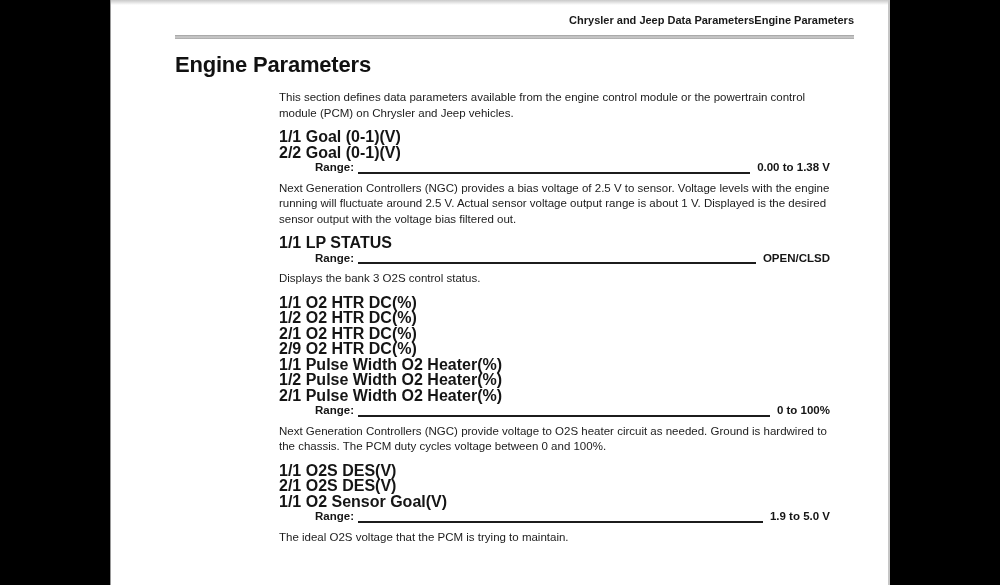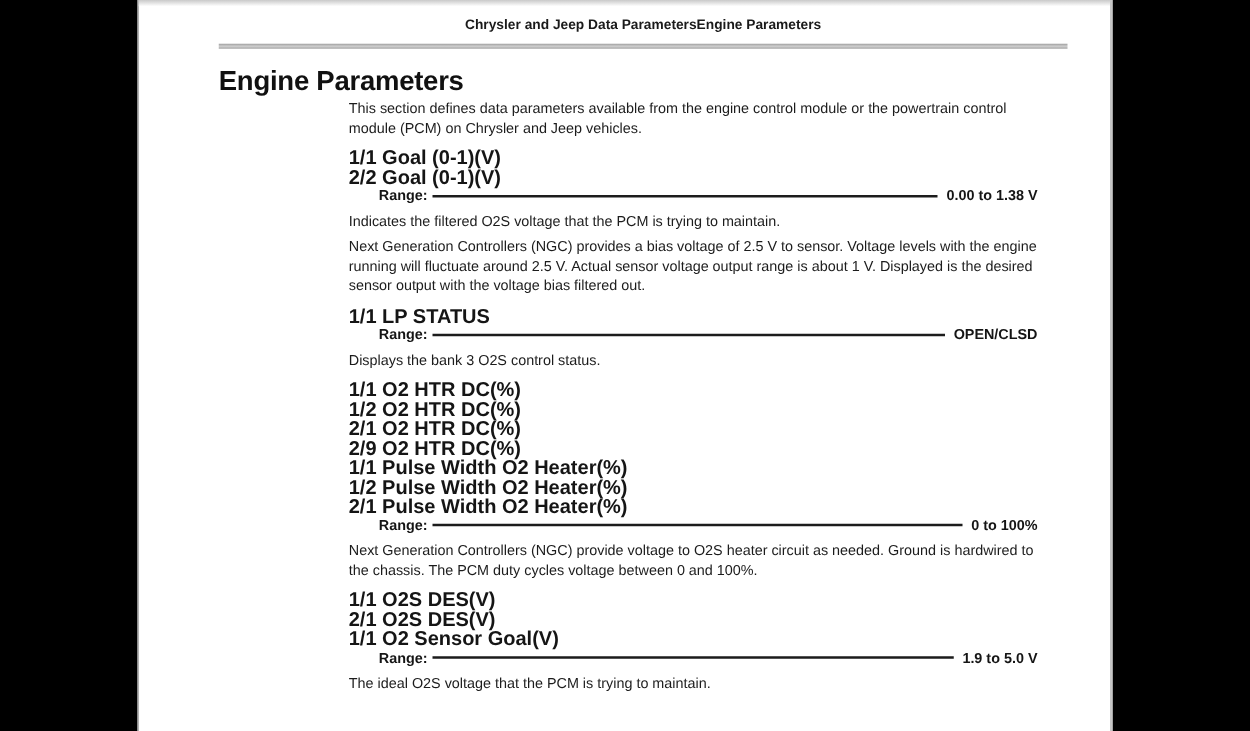--- a/index.html
+++ b/index.html
@@ -26,21 +26,21 @@
   }
   .page-shadow-top {
     height: 5px;
     background: linear-gradient(#c9c9c9, #ffffff);
   }
   .page-inner {
     padding: 0 34px 0 64px;
   }
   .running-header {
     display: flex;
-    justify-content: center;
+    justify-content: flex-end;
     margin-top: 9px;
     font-weight: bold;
     font-size: 11px;
     line-height: 13px;
     color: #1a1a1a;
   }
   .header-rule {
     margin-top: 8px;
     height: 4px;
     background: linear-gradient(to bottom, #9e9e9e, #cfcfcf 50%, #a6a6a6);
@@ -52,32 +52,32 @@
     font-weight: bold;
     letter-spacing: -0.2px;
     color: #111111;
   }
   .body-col {
     margin-left: 104px;
     width: 551px;
     font-size: 11.5px;
     line-height: 15.5px;
   }
-  .intro { margin: 3px 0 0 0; }
+  .intro { margin: 13px 0 0 0; }
   .entry { margin-top: 8px; }
   .param-name {
     font-weight: bold;
     font-size: 16px;
     line-height: 15.5px;
     color: #151515;
   }
   .range-line {
     display: flex;
-    align-items: center;
-    margin-left: 24px;
+    align-items: flex-end;
+    margin-left: 36px;
     height: 15.5px;
   }
   .range-label { font-weight: bold; color: #151515; }
   .range-underline {
     flex: 1;
     border-bottom: 2px solid #1c1c1c;
     margin: 0 7px 2px 4px;
   }
   .range-value { font-weight: bold; white-space: nowrap; color: #151515; }
   .entry-desc { margin: 5px 0 0 0; }
@@ -99,21 +99,20 @@
         <p class="intro">This section defines data parameters available from the engine control module or the powertrain control module (PCM) on Chrysler and Jeep vehicles.</p>
         <div id="entries">
             <div class="entry">
               <div class="param-name">1/1 Goal (0-1)(V)</div>
               <div class="param-name">2/2 Goal (0-1)(V)</div>
               <div class="range-line">
                 <span class="range-label">Range:</span>
                 <span class="range-underline"></span>
                 <span class="range-value">0.00 to 1.38 V</span>
               </div>
-              <p class="entry-desc">Indicates the filtered O2S voltage that the PCM is trying to maintain.</p>
               <p class="entry-desc">Next Generation Controllers (NGC) provides a bias voltage of 2.5 V to sensor. Voltage levels with the engine running will fluctuate around 2.5 V. Actual sensor voltage output range is about 1 V. Displayed is the desired sensor output with the voltage bias filtered out.</p>
             </div>
             <div class="entry">
               <div class="param-name">1/1 LP STATUS</div>
               <div class="range-line">
                 <span class="range-label">Range:</span>
                 <span class="range-underline"></span>
                 <span class="range-value">OPEN/CLSD</span>
               </div>
               <p class="entry-desc">Displays the bank 3 O2S control status.</p>

